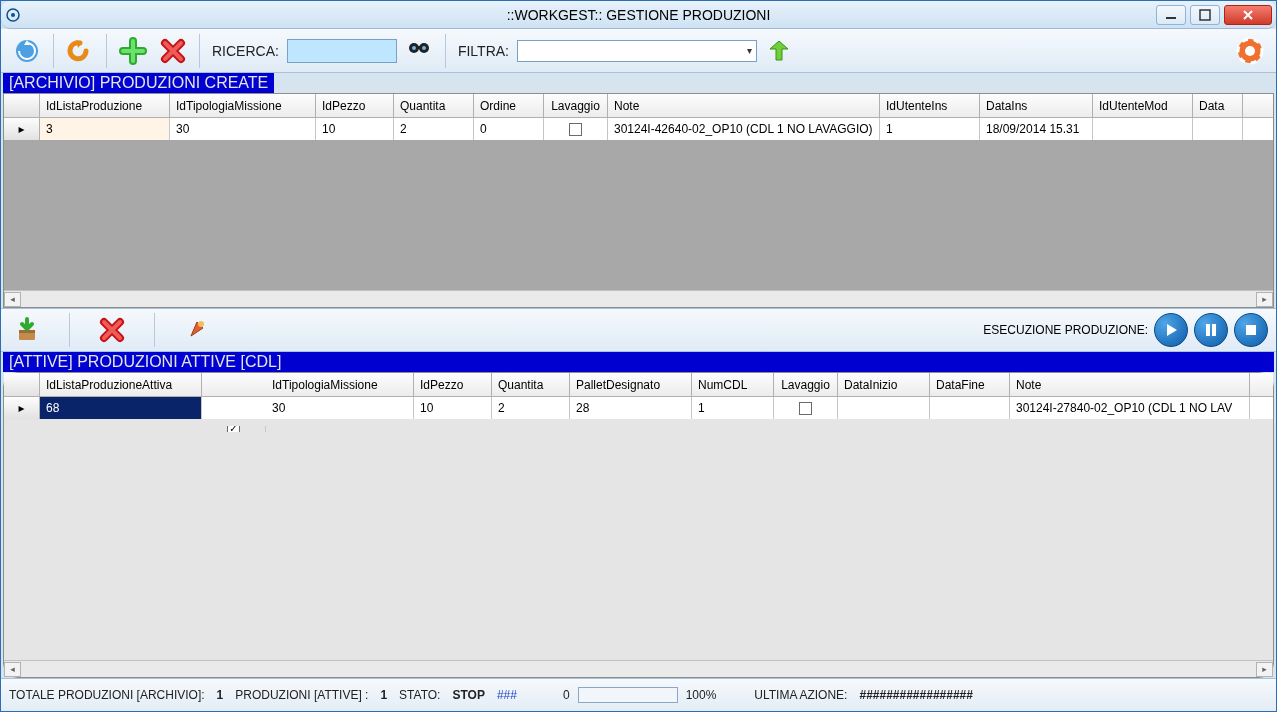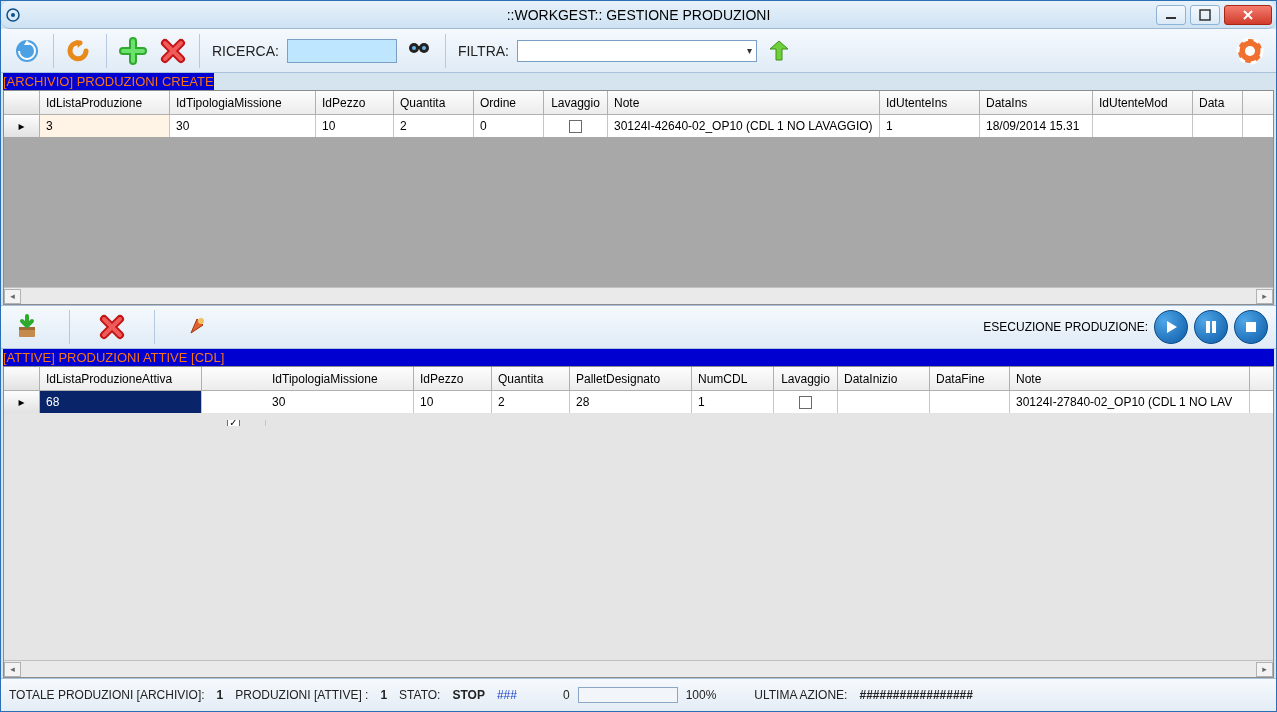--- a/index.html
+++ b/index.html
@@ -67,21 +67,21 @@
     background:#bfe6ff;padding:2px 4px;font-size:12px;
   }
   .filter-select {
     width:240px;height:22px;border:1px solid #7aa0c8;background:#fff;
     display:flex;align-items:center;justify-content:flex-end;padding-right:4px;color:#666;
   }
   .filter-select .caret { font-size:10px;color:#333; }
   .toolbar-right { margin-left:auto; }
   
   .section-head {
-    background:#0000d0;color:#f97316;font-size:13px;padding:1px 0;display:inline-block;
+    background:#0000d0;color:#e5e5e5;font-size:16px;padding:1px 6px;display:inline-block;
   }
   .section-wrap { padding:0 2px; }
   
   .grid {
     border:1px solid #8d8d8d; background:#a8a8a8;
     display:flex;flex-direction:column;
     height: 215px;
     position:relative;
   }
   .grid2 { height: 300px; background:#e5e5e5; }
@@ -330,21 +330,21 @@
     <div class="roundbtn">
         <svg viewBox="0 0 16 16">
           <rect x="3" y="3" width="10" height="10"></rect>
         </svg>
       </div>
   </div>
 </div>
 
 <div class="section-wrap" style="flex:1; display:flex; flex-direction:column;">
   <span class="section-head">[ATTIVE] PRODUZIONI ATTIVE [CDL]</span>
-  <div class="grid grid2" style="flex:1;">
+  <div class="grid grid2" style="flex:1;border-radius:15px;">
     <div class="ghead">
       <div class="gh g2c0 rowhead"></div>
       <div class="gh g2c1">IdListaProduzioneAttiva</div>
       <div class="gh g2c2">Eseguita</div>
       <div class="gh g2c3">IdTipologiaMissione</div>
       <div class="gh g2c4">IdPezzo</div>
       <div class="gh g2c5">Quantita</div>
       <div class="gh g2c6">PalletDesignato</div>
       <div class="gh g2c7">NumCDL</div>
       <div class="gh g2c8">Lavaggio</div>

